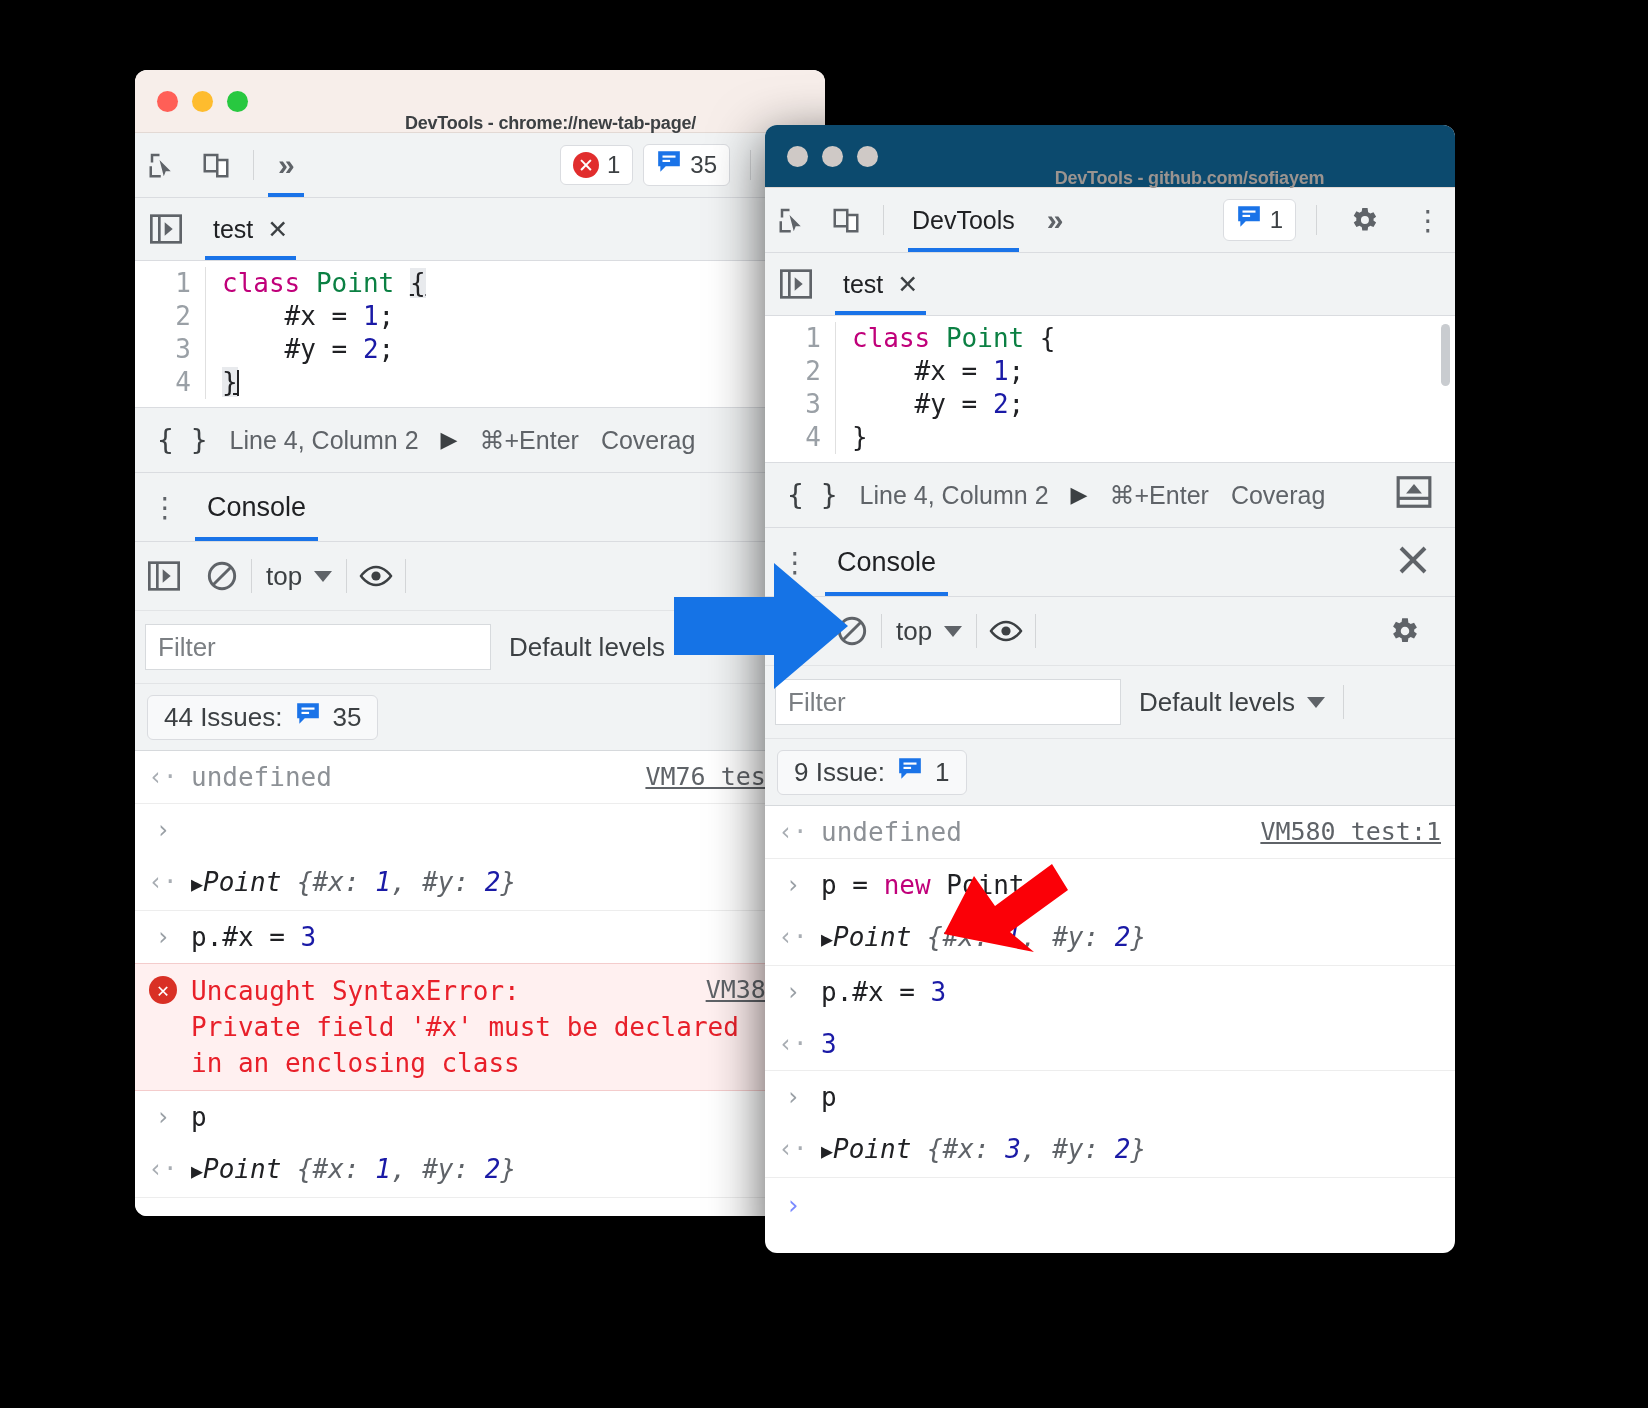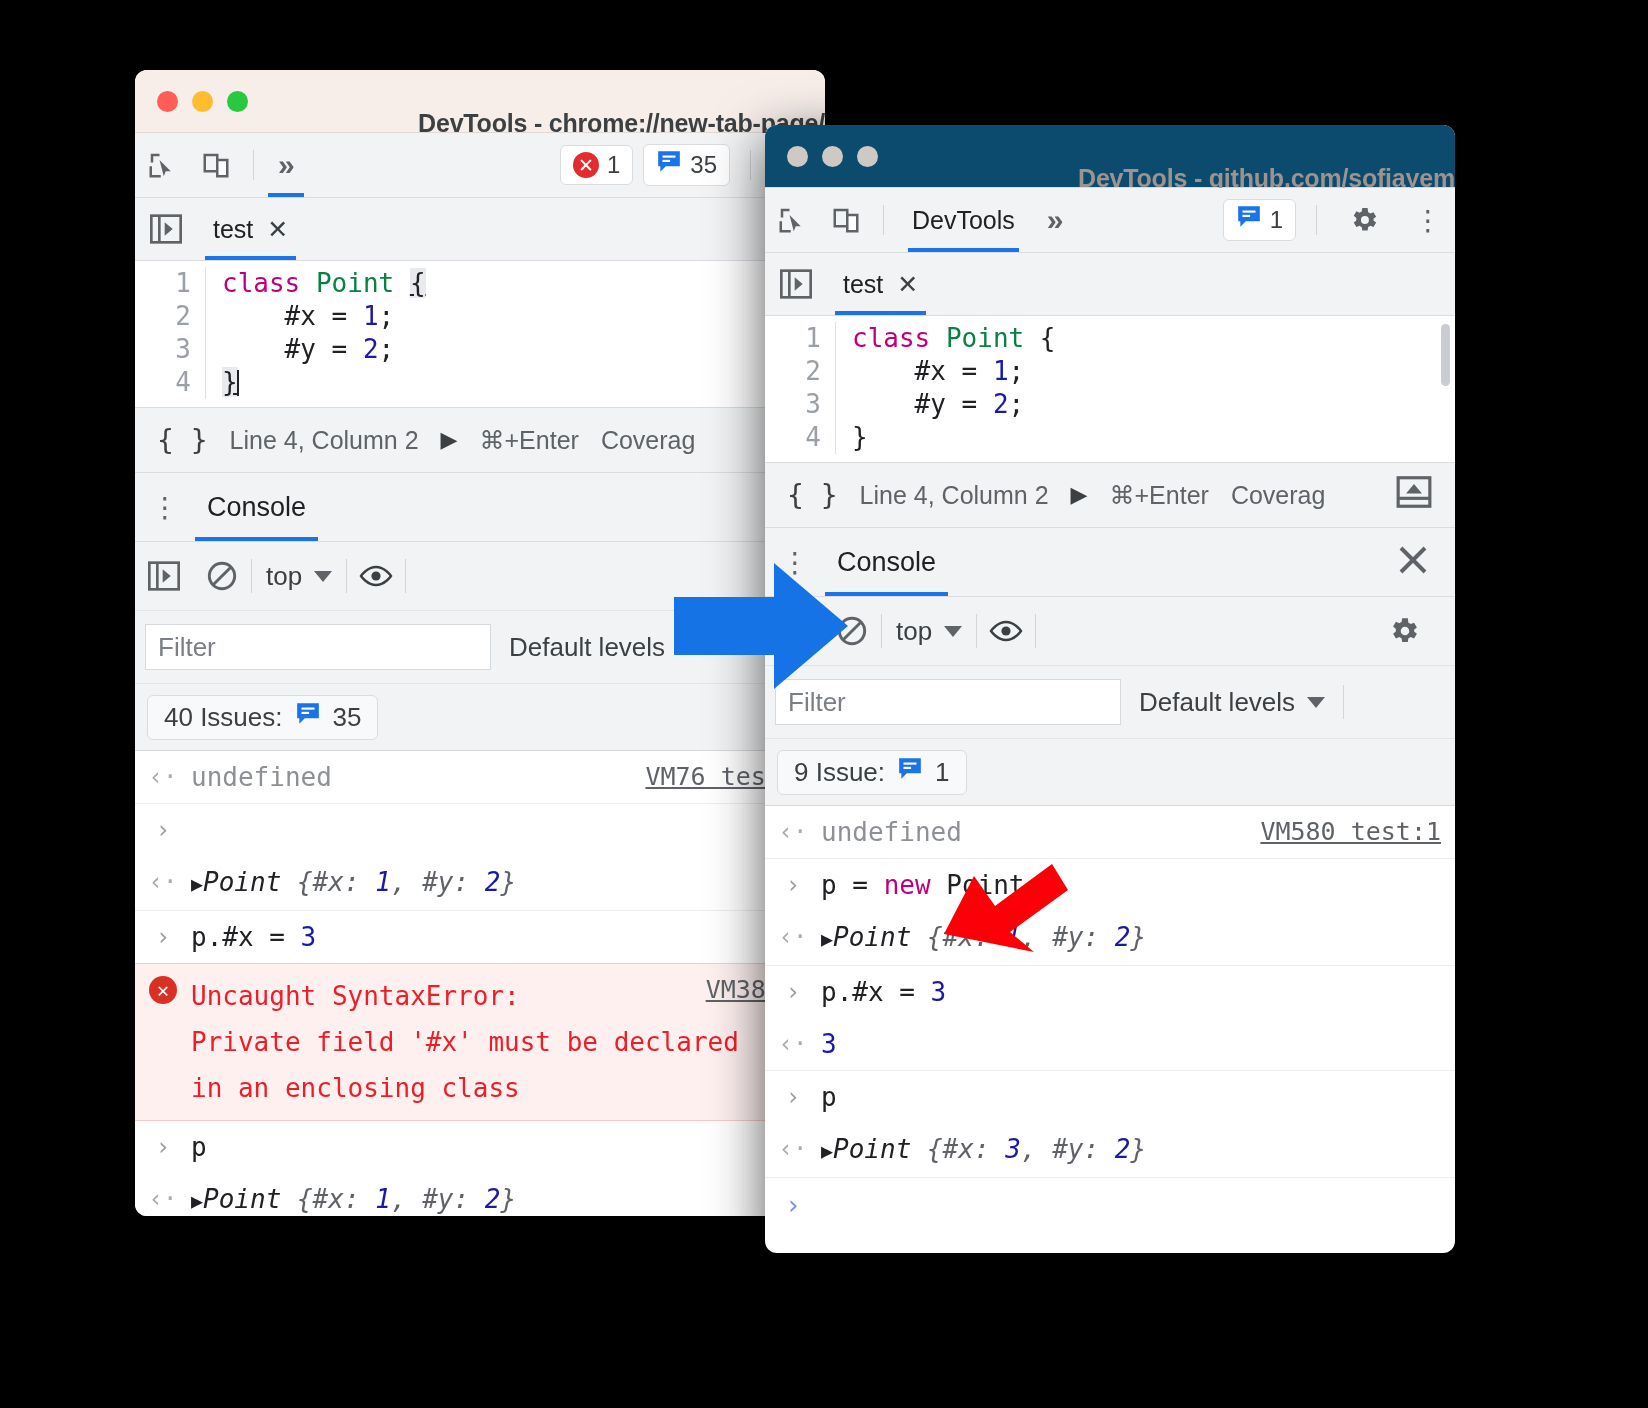--- a/index.html
+++ b/index.html
@@ -16,21 +16,21 @@
 
   .titlebar{height:62px;display:flex;align-items:center;gap:0;
             background:#f7eeea;border-bottom:1px solid #e3d9d4;position:relative;}
   .win.right .titlebar{background:#0c4a6e;}
   .lights{display:flex;gap:14px;margin-left:22px;}
   .light{width:21px;height:21px;border-radius:50%;}
   .l-red{background:#ff5f57;}
   .l-yel{background:#febc2e;}
   .l-grn{background:#28c840;}
   .lights.inactive .light{background:#cfc9c6;}
-  .wintitle{flex:1;text-align:right;font-size:25px;font-weight:bold;color:#3c4043;
+  .wintitle{flex:1;text-align:center;font-size:18px;font-weight:bold;color:#3c4043;
             margin-left:28px;letter-spacing:-.2px;white-space:nowrap;margin-top:44px;}
   .win.right .wintitle{color:#9b9490;margin-left:46px;}
 
   
   .dt-toolbar{height:64px;display:flex;align-items:center;
               background:#f1f3f4;border-bottom:1px solid #dadce0;position:relative;}
   .tb-icon{width:54px;height:64px;display:flex;align-items:center;justify-content:center;
            color:#5f6368;}
   .vsep{width:1px;height:30px;background:#d3d5d7;margin:0 10px;}
   .chev{font-size:30px;color:#5f6368;font-weight:600;padding:0 14px;
@@ -127,21 +127,21 @@
   .logtext{flex:1;line-height:34px;color:#202124;white-space:pre;padding-right:10px;}
   .logsrc{position:absolute;right:14px;top:9px;font-size:25px;color:#5f6368;
           text-decoration:underline;line-height:34px;white-space:nowrap;}
   .res-obj{font-style:italic;color:#202124;}
   .res-key{color:#5f6368;font-style:italic;}
   .num{color:#1a1aa6;font-style:italic;}
   .numr{color:#1a1aa6;font-style:normal;}
   .kw-new{color:#c0007a;}
   .disc{font-size:20px;color:#202124;font-style:normal;}
   .errrow{background:#fff0f0;border-top:1px solid #f4cccc;border-bottom:1px solid #f4cccc;}
-  .errtext{color:#e8202a;line-height:46px;white-space:pre;}
+  .errtext{color:#e8202a;line-height:36px;white-space:pre;}
   .erricon{width:28px;height:28px;border-radius:50%;background:#d93025;color:#fff;
            font-size:20px;font-weight:bold;display:flex;align-items:center;
            justify-content:center;margin:3px auto 0 auto;line-height:1;}
   .prompt-row{display:flex;align-items:flex-start;padding:12px 0;}
   .prompt-car{width:56px;text-align:center;color:#7a8aff;font-size:26px;}
   .undefined{color:#8d9196;}
 
   
   .scrollthumb{position:absolute;right:5px;top:8px;width:9px;height:62px;
                background:#c9ccd0;border-radius:5px;}
@@ -275,21 +275,21 @@
         <span>Filter</span>
       </span>
       <span class="levels">
         <span>Default levels</span>
         <span class="tri"></span>
       </span>
     </div>
 
     <div class="issuesbar">
       <span class="issues-chip">
-        <span>40 Issues:</span>
+        <span>44 Issues:</span>
         <span>
           <svg width="26" height="24" viewBox="0 0 24 22">
             <path d="M2 1h20v14H9l-5 5v-5H2z" fill="#1a73e8"></path>
             <rect x="6" y="5" width="12" height="2" fill="#fff"></rect>
             <rect x="6" y="9" width="7" height="2" fill="#fff"></rect>
           </svg>
         </span>
         <span>35</span>
       </span>
     </div>

